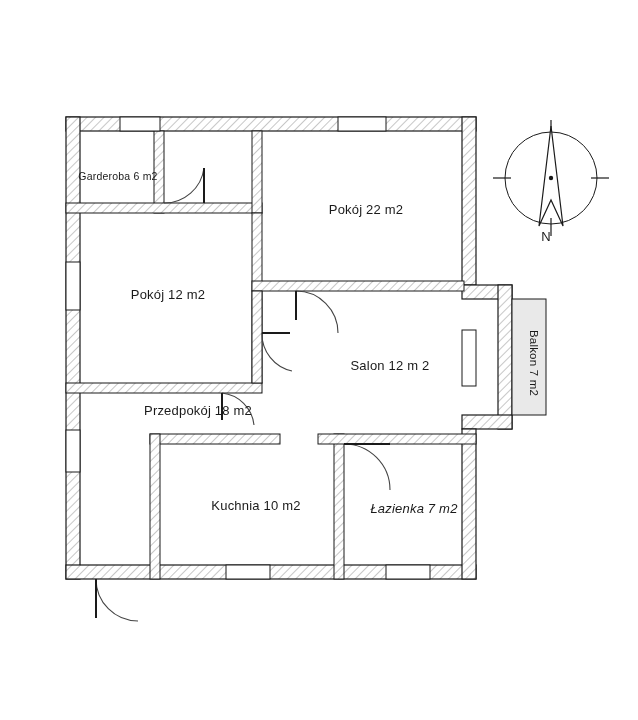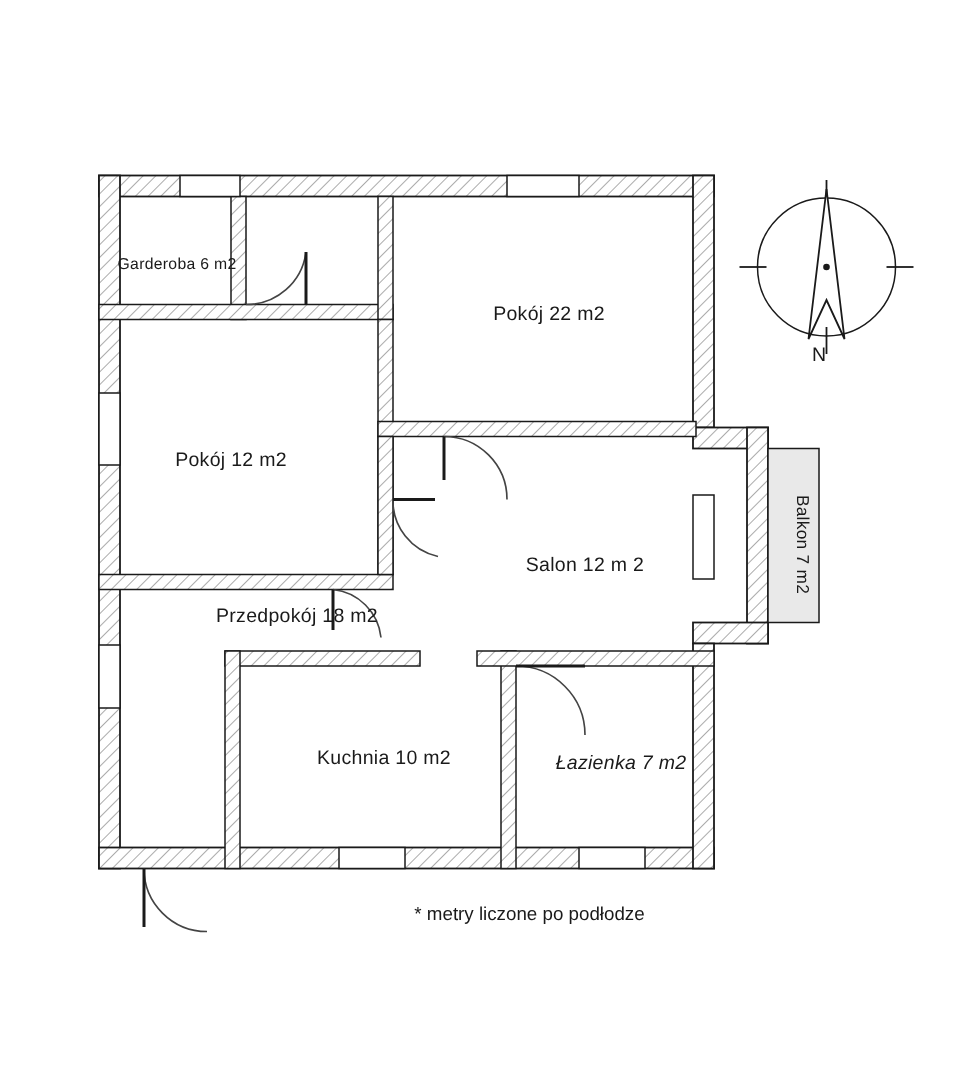--- a/index.html
+++ b/index.html
@@ -152,24 +152,23 @@
       <line x1="551" y1="218" x2="551" y2="236" stroke="#1a1a1a" stroke-width="1.2"></line>
       <line x1="493" y1="178" x2="511" y2="178" stroke="#1a1a1a" stroke-width="1.2"></line>
       <line x1="591" y1="178" x2="609" y2="178" stroke="#1a1a1a" stroke-width="1.2"></line>
       <path d="M551 126 L 563 226 L 551 200 L 539 226 Z" fill="#ffffff" stroke="#1a1a1a" stroke-width="1.2"></path>
       <circle cx="551" cy="178" r="2.2" fill="#1a1a1a"></circle>
     </g>
   </svg>
 
   <div class="room-label small" style="left:118px; top:176px;">Garderoba 6 m2</div>
   <div class="room-label" style="left:352px; top:209px;padding-left:28px;">Pokój 22 m2</div>
-  <div class="room-label" style="left:154px; top:294px;margin-top:12px;">Pokój 12 m2</div>
-  <div class="room-label" style="left:390px; top:376px;">Salon 12 m 2</div>
+  <div class="room-label" style="left:168px; top:294px;">Pokój 12 m2</div>
+  <div class="room-label" style="left:390px; top:365px;">Salon 12 m 2</div>
   <div class="room-label" style="left:150px; top:410px;margin-left:48px;">Przedpokój 18 m2</div>
   <div class="room-label" style="left:256px; top:505px;">Kuchnia 10 m2</div>
   <div class="room-label" style="left:414px; top:508px;font-style:italic;">Łazienka 7 m2</div>
   <div class="room-label vertical" style="left:534px; top:363px;">Balkon 7 m2</div>
 
   <div class="compass-letter" style="left:546px; top:236px;">N</div>
 
-  <div class="footnote" style="left:353px; top:609px;">* metry liczone po podłodze</div>
 
 </div>
 
 </body></html>

